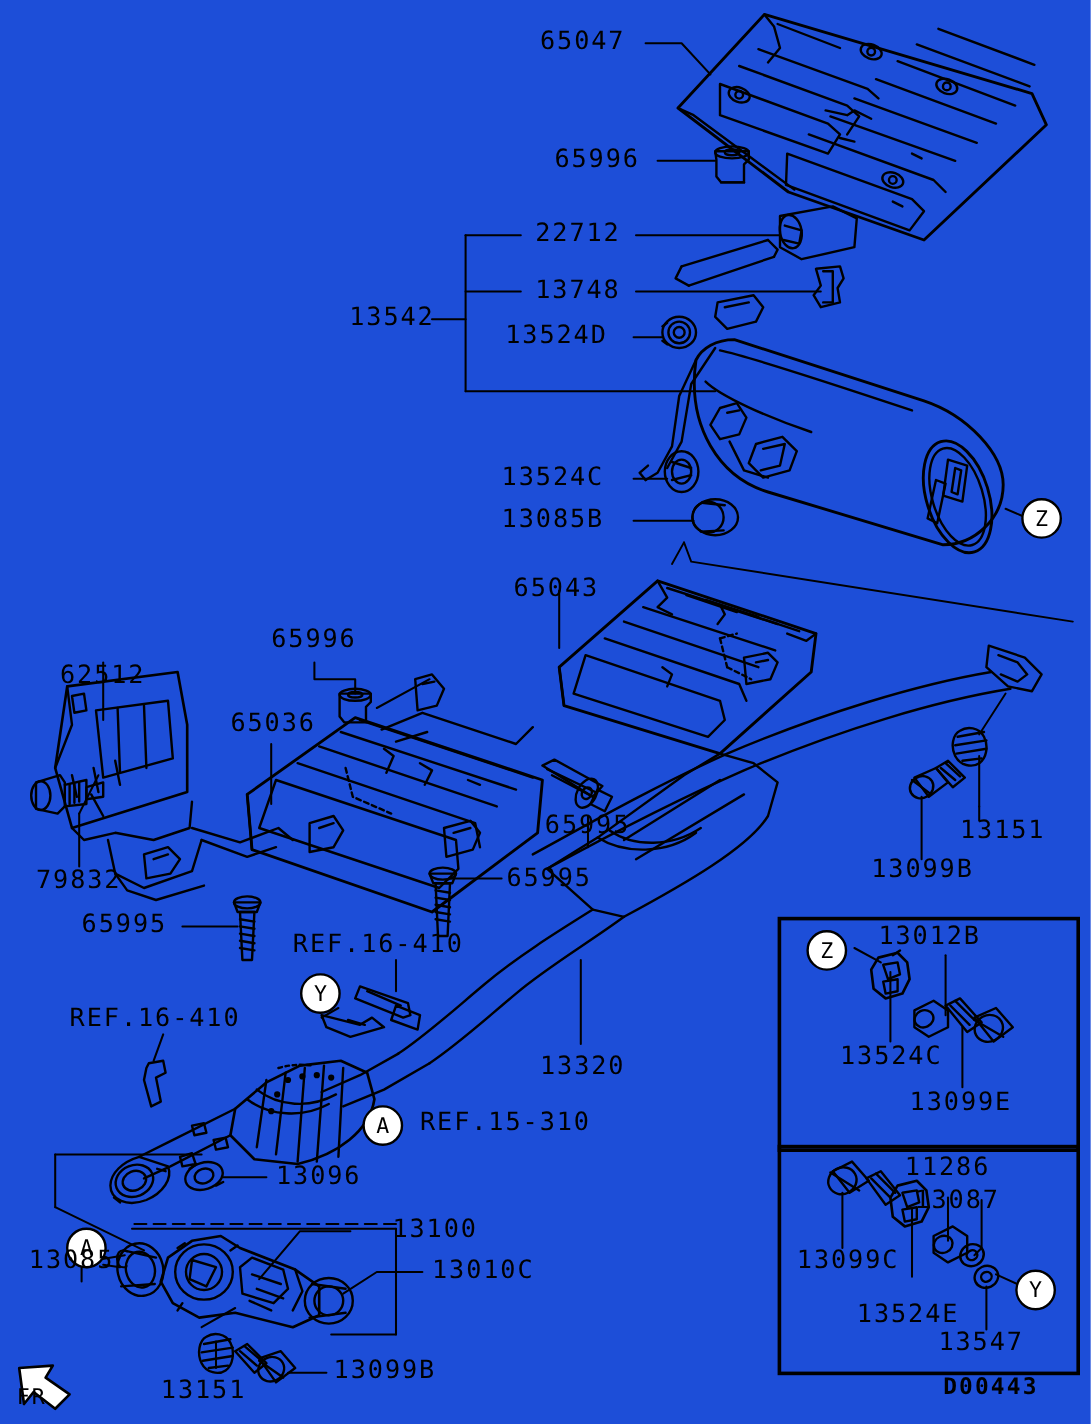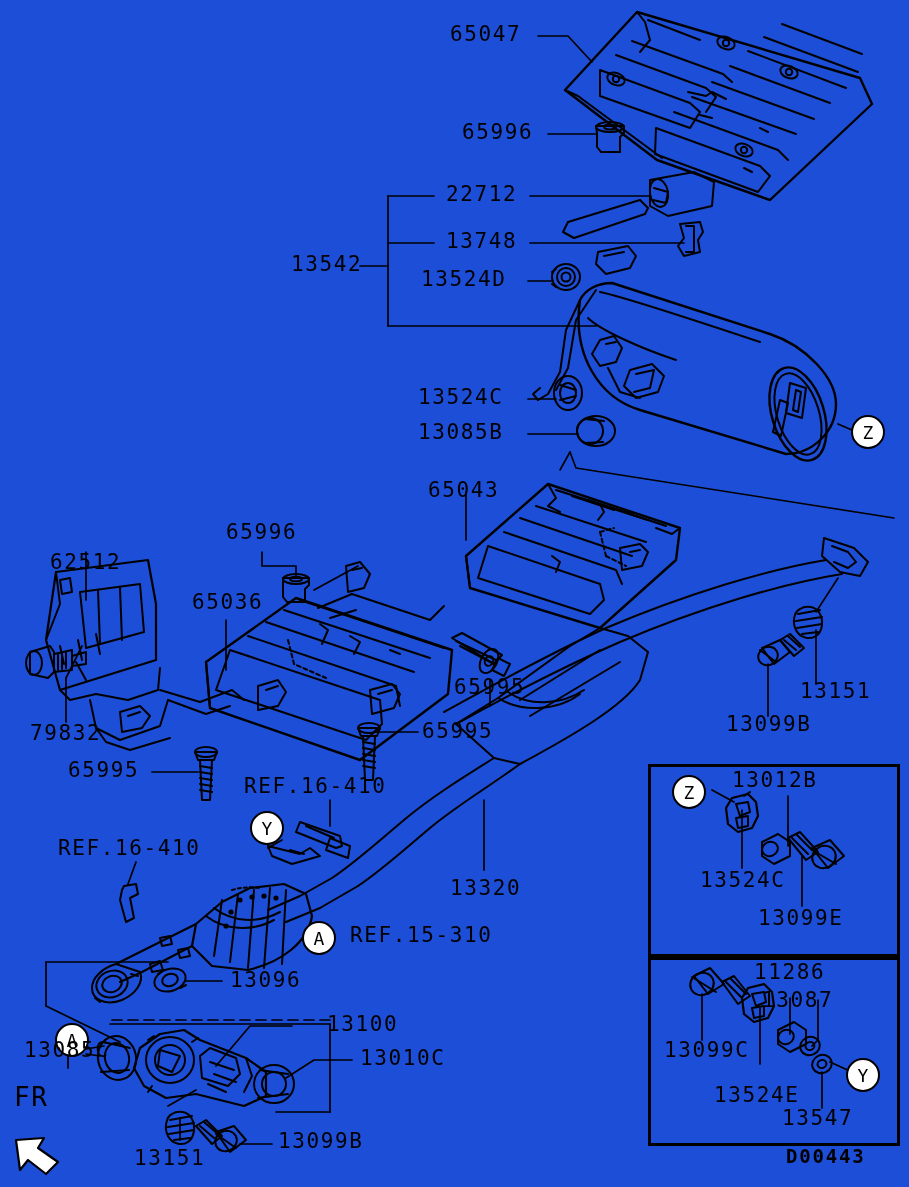--- a/index.html
+++ b/index.html
@@ -486,21 +486,21 @@
   <div class="circ" style="left:302px;top:921px;">A</div>
   <div class="lbl" style="left:350px;top:925px;text-align:center;">REF.15-310</div>
 
   <div class="lbl" style="left:230px;top:970px;">13096</div>
 
   <div class="circ" style="left:55px;top:1023px;">A</div>
   <div class="lbl" style="left:299px;top:1014px;margin-left:28px;">13100</div>
   <div class="lbl" style="left:360px;top:1048px;">13010C</div>
   <div class="lbl" style="left:24px;top:1040px;">13085C</div>
 
-  <div class="lbl" style="left:14px;top:1084px;font-size:26px;text-align:center;">FR</div>
+  <div class="lbl" style="left:14px;top:1156px;font-size:18px;text-align:center;">FR</div>
 
   <div class="lbl" style="left:134px;top:1148px;">13151</div>
   <div class="lbl" style="left:278px;top:1131px;">13099B</div>
 
   <div class="boxframe" style="left:648px;top:764px;width:246px;height:190px;"></div>
   <svg class="art" viewBox="0 0 909 1187">
     <g fill="none" stroke="#000" stroke-width="2" stroke-linecap="round" stroke-linejoin="round">
 
       <path d="M732,798 L748,794 L756,802 L758,816 L752,828 L738,832 L728,824 L726,808Z" stroke-width="2.2"></path>
       <path d="M736,804 L748,802 L750,812 L740,816Z"></path>

